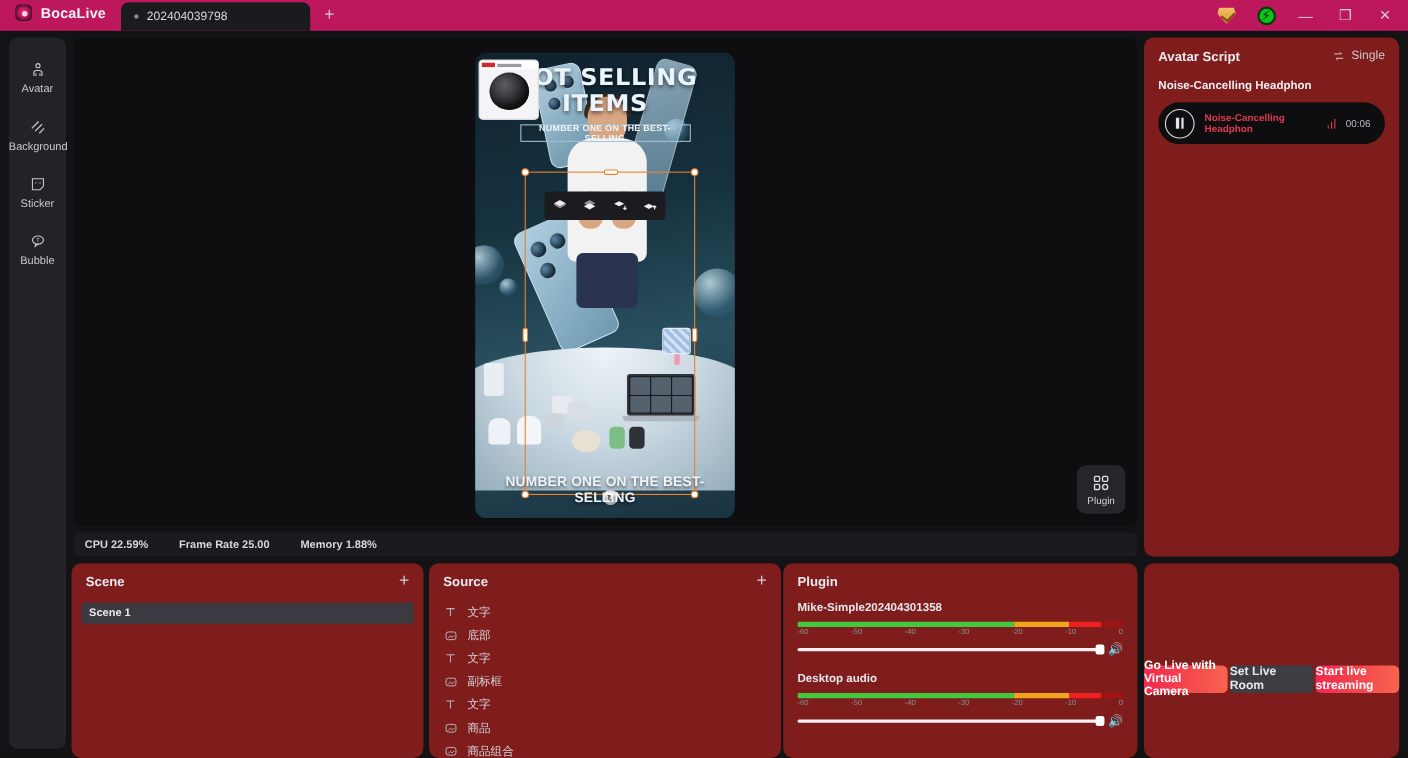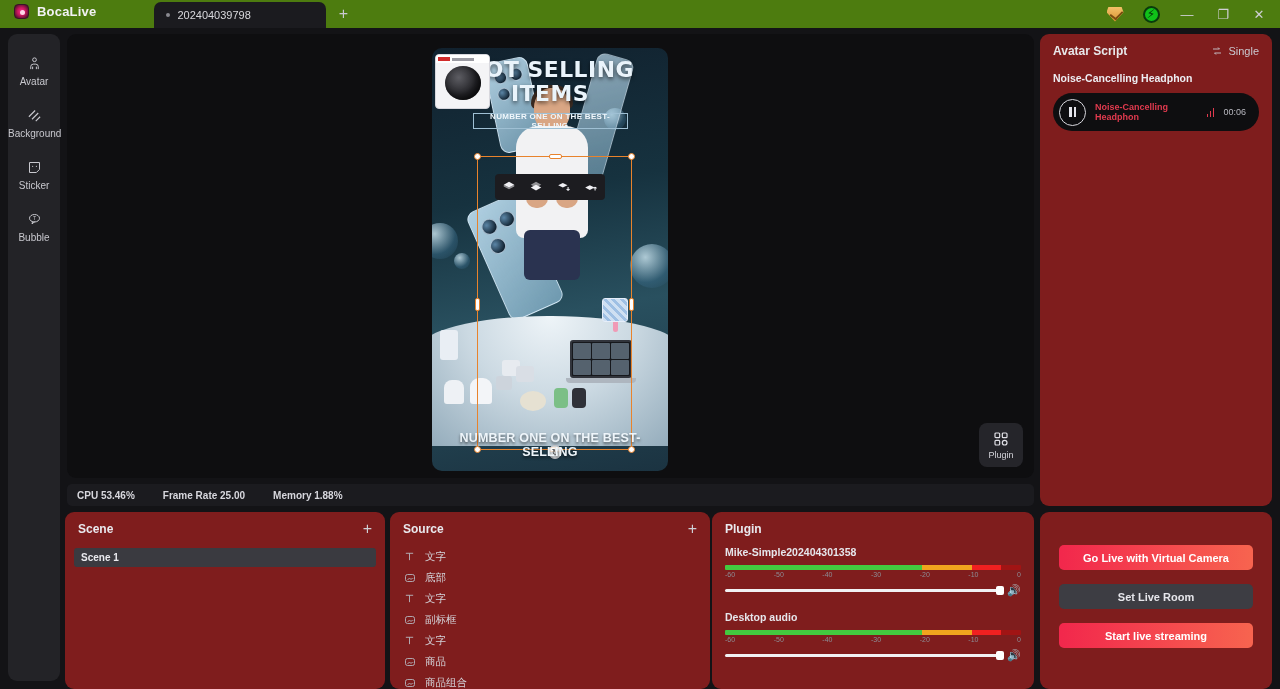--- a/index.html
+++ b/index.html
@@ -9,21 +9,21 @@
     font-family: "Liberation Sans", "DejaVu Sans", sans-serif;
     color: #e8e8ea;
     overflow: hidden;
     -webkit-font-smoothing: antialiased;
   }
   .app { position: relative; width: 1280px; height: 689px; background: #131316; }
 
   
   .titlebar {
     position: absolute; left: 0; top: 0; width: 1280px; height: 28px;
-    background: #4d7c0f; display: flex; align-items: flex-end; gap: 44px;
+    background: #be185d; display: flex; align-items: flex-end;
   }
   .brand {
     display: flex; align-items: center; gap: 8px;
     padding: 0 14px 6px 14px; height: 28px;
   }
   .brand-logo {
     width: 15px; height: 15px; border-radius: 4px;
     background: radial-gradient(circle at 50% 50%, #ff2f8e 0%, #c2185b 45%, #2a0d1c 100%);
     border: 1px solid #3a1427; position: relative;
   }
@@ -274,21 +274,21 @@
     width: 27px; height: 27px; border-radius: 50%; border: 1.5px solid #d8d8de;
     display: flex; align-items: center; justify-content: center; gap: 2px;
   }
   .pause-btn i { display: block; width: 2.5px; height: 10px; background: #e4e4ea; }
   .audio-name { flex: 1; font-size: 9px; font-weight: bold; color: #e03a4e; display: flex; align-items: center; gap: 4px; }
   .wave { display: flex; align-items: flex-end; gap: 1.5px; height: 9px; }
   .wave i { display: block; width: 1.5px; background: #e03a4e; }
   .audio-time { font-size: 9px; color: #b9b9c0; }
 
   #live-panel { left: 1040px; top: 512px; width: 232px; height: 177px;
-    display: flex; flex-direction: column; align-items: center; padding-top: 33px; gap: 14px; }
+    display: flex; flex-direction: row; align-items: center; padding-top: 33px; gap: 2px; }
   .live-btn {
     width: 194px; height: 25px; border-radius: 5px;
     display: flex; align-items: center; justify-content: center;
     font-size: 11px; font-weight: bold; color: #fff;
   }
   .btn-grad { background: linear-gradient(90deg,#f2274c 0%,#f7644f 100%); }
   .btn-plain { background: #3d3d43; color: #e6e6eb; }
 </style>
 </head>
 <body>
@@ -478,21 +478,21 @@
         <rect x="3" y="3" width="7" height="7" rx="1.5"></rect>
           <rect x="3" y="14" width="7" height="7" rx="1.5"></rect>
         <rect x="14" y="3" width="7" height="7" rx="1.5"></rect>
           <path d="M14 17.5a3.5 3.5 0 017 0 3.5 3.5 0 01-7 0"></path>
       </svg>
       <span class="plugin-label">Plugin</span>
     </div>
   </div>
 
   <div class="statusbar">
-    <span>CPU 53.46%</span>
+    <span>CPU 22.59%</span>
     <span>Frame Rate 25.00</span>
     <span>Memory 1.88%</span>
   </div>
 
   <div class="panel" id="scene-panel">
     <div class="panel-head">
       <span>Scene</span>
       <span class="plus">+</span>
     </div>
     <div class="scene-row">

